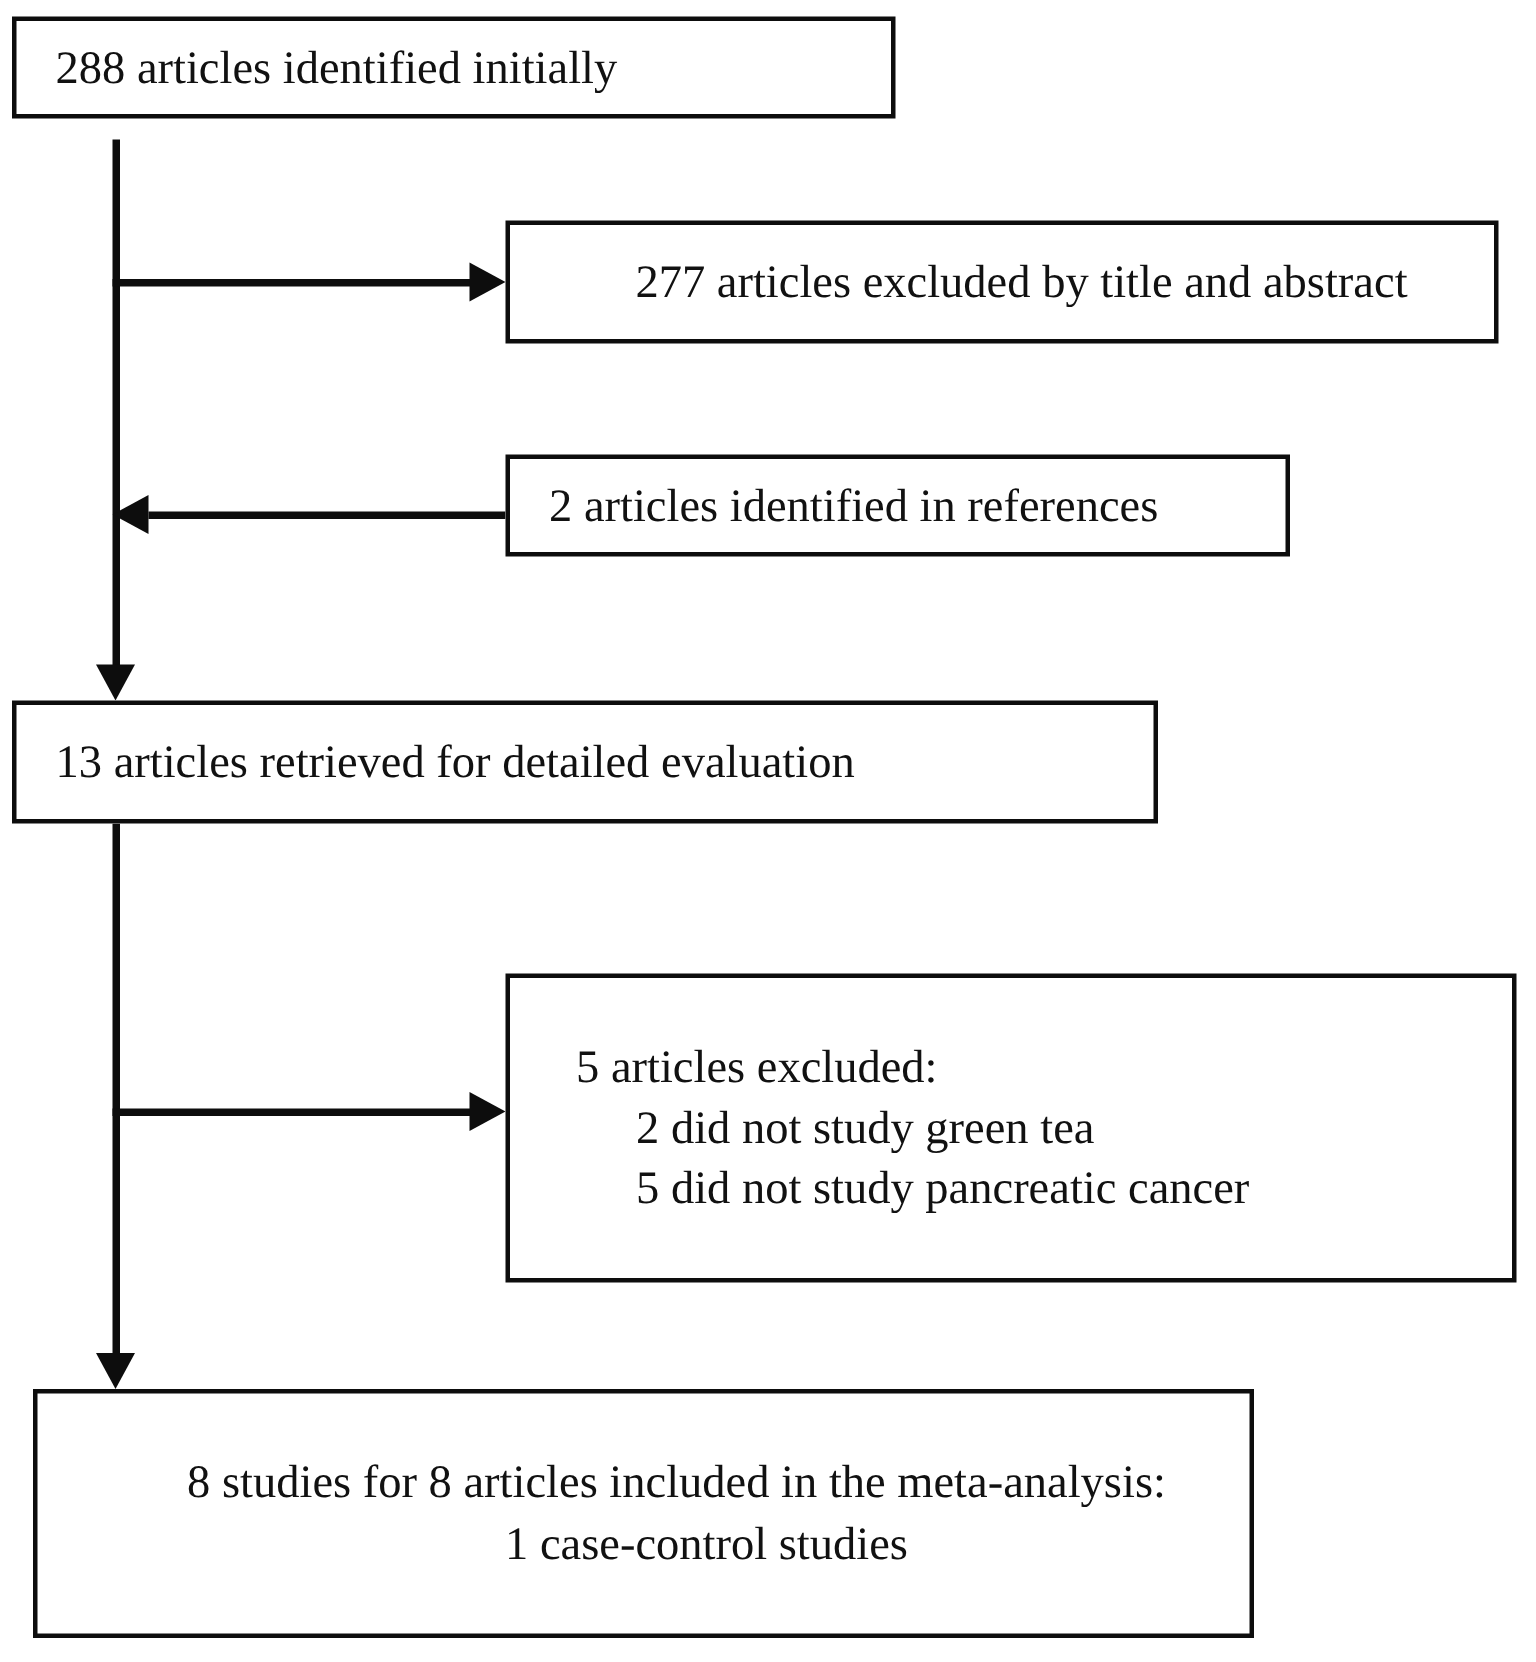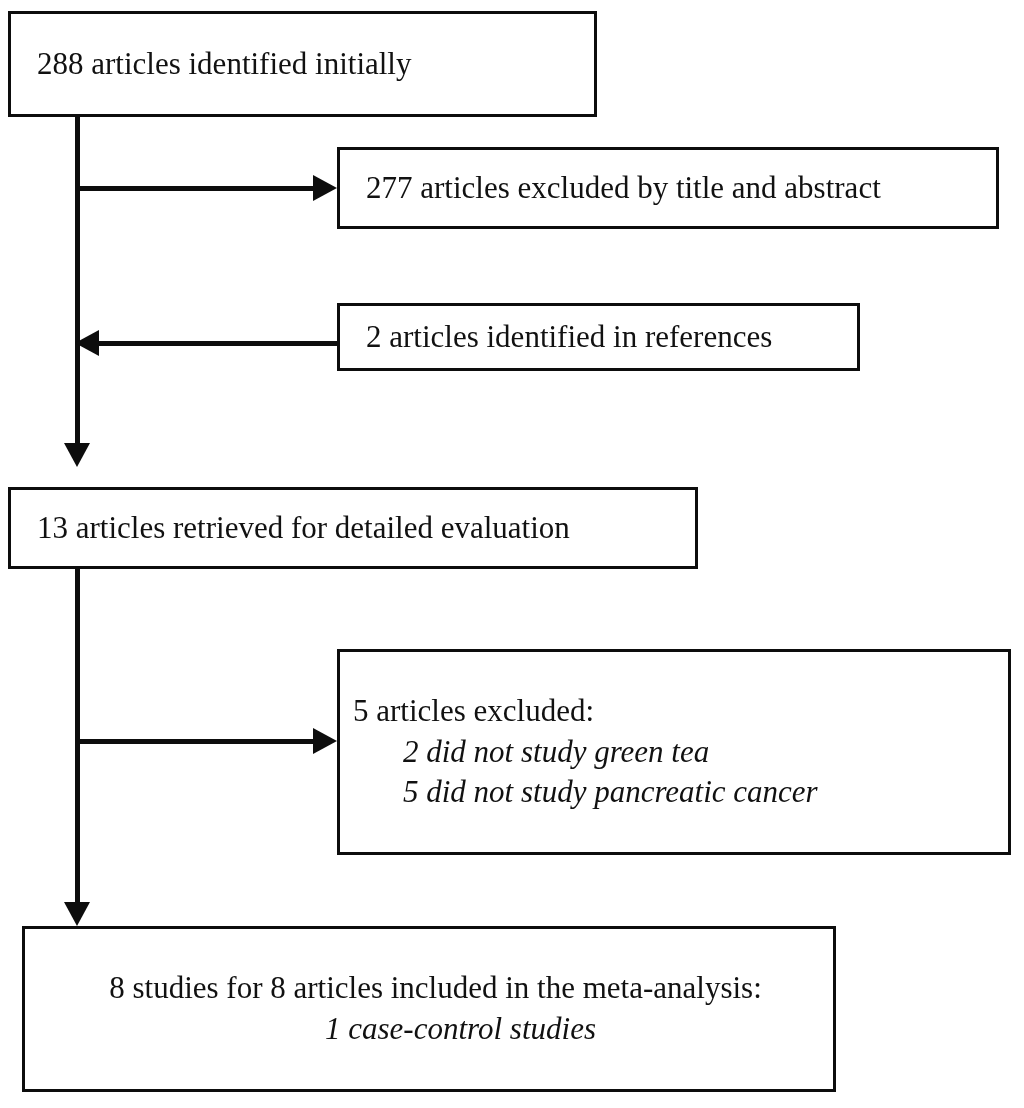--- a/index.html
+++ b/index.html
@@ -32,26 +32,25 @@
     color: #111111;
     white-space: pre;
     padding-left: 26px;
     letter-spacing: 0px;
   }
   .box-line {
     font-size: 31px;
     line-height: 1.32;
     color: #111111;
     white-space: pre;
-    padding-left: 13px;
+    padding-left: 44px;
     display: block;
   }
   .box-line.indent {
-    padding-left: 63px;
-    font-style: italic;
+    padding-left: 84px;
   }
   
   .vline {
     position: absolute;
     background: #0d0d0d;
     width: 5px;
     z-index: 1;
   }
   .hline {
     position: absolute;
@@ -100,33 +99,33 @@
 
   <div class="hline" style="left:99px; top:341px; width:238px;"></div>
   <div class="arrow-left" style="left:75px; top:330px;"></div>
 
   <div class="vline" style="left:75px; top:549px; height:354px;"></div>
   <div class="arrow-down" style="left:64px; top:902px;"></div>
 
   <div class="hline" style="left:75px; top:739px; width:242px;"></div>
   <div class="arrow-right" style="left:313px; top:728px;"></div>
 
-  <div class="box" style="left:8px; top:11px; width:589px; height:106px;">
+  <div class="box" style="left:8px; top:11px; width:589px; height:68px;">
     <span class="box-text">288 articles identified initially</span>
   </div>
 
-  <div class="box" style="left:337px; top:147px; width:662px; height:82px;">
+  <div class="box" style="left:337px; top:147px; width:662px; height:82px;align-items:center;">
     <span class="box-text">277 articles excluded by title and abstract</span>
   </div>
 
   <div class="box" style="left:337px; top:303px; width:523px; height:68px;">
     <span class="box-text">2 articles identified in references</span>
   </div>
 
-  <div class="box" style="left:8px; top:467px; width:690px; height:82px;margin-top:20px;">
+  <div class="box" style="left:8px; top:467px; width:764px; height:82px;">
     <span class="box-text">13 articles retrieved for detailed evaluation</span>
   </div>
 
   <div class="box" style="left:337px; top:649px; width:674px; height:206px;">
     <span class="box-line">5 articles excluded:</span>
     <span class="box-line indent">2 did not study green tea</span>
     <span class="box-line indent">5 did not study pancreatic cancer</span>
   </div>
 
   <div class="box" style="left:22px; top:926px; width:814px; height:166px;text-align:center;">

